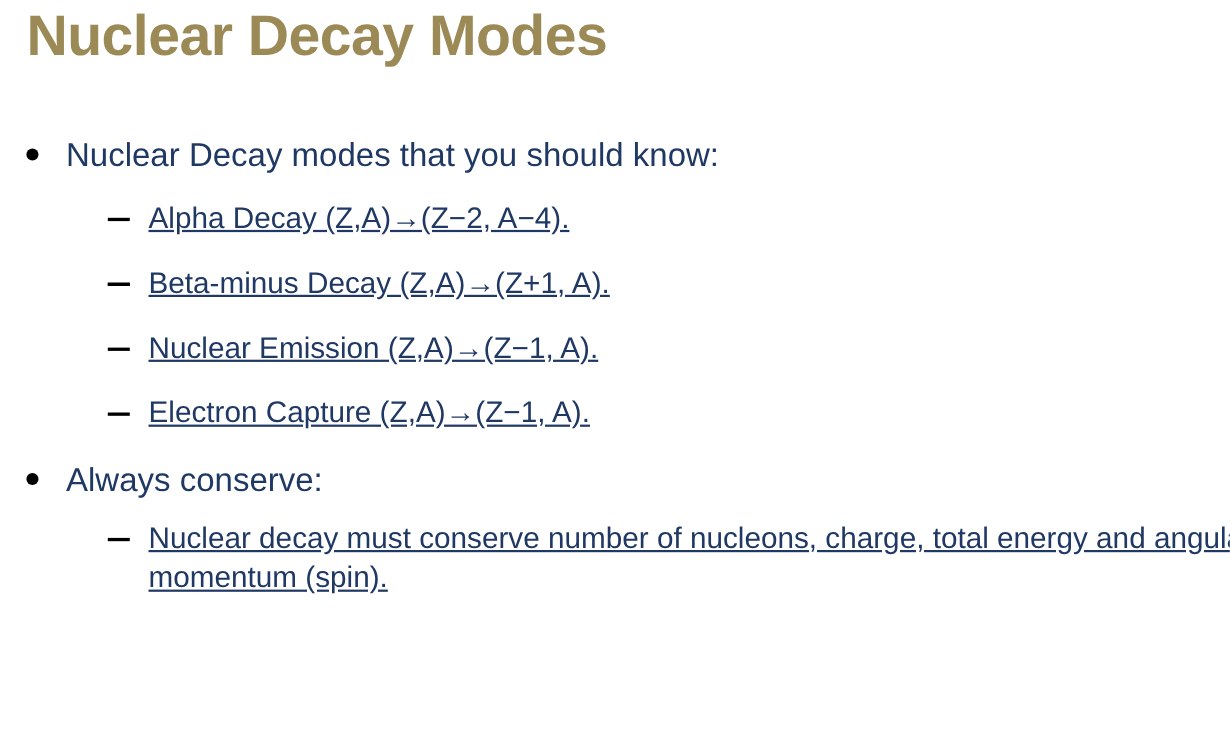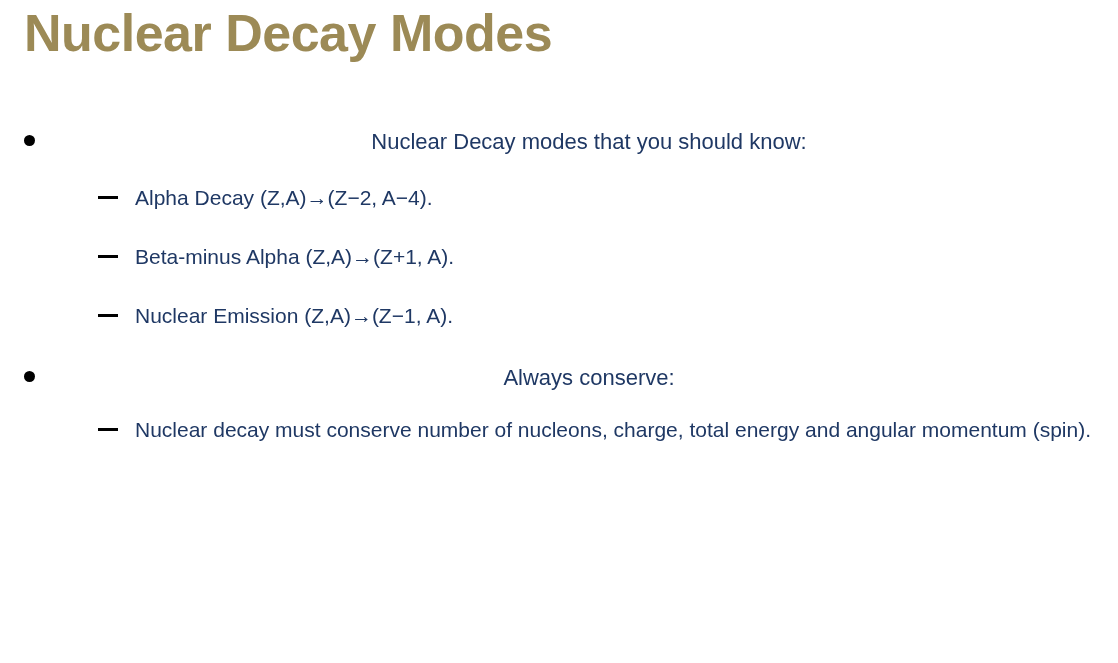--- a/index.html
+++ b/index.html
@@ -41,25 +41,24 @@
     position: absolute;
     left: 0;
     top: 122px;
     width: 1118px;
   }
 
   .lvl1 {
     position: relative;
     padding-left: 60px;
     margin: 0 0 10px 0;
-    font-size: 22px;
+    font-size: 30px;
     line-height: 40px;
     color: #1f3864;
     white-space: nowrap;
-    text-align: center;
   }
   .lvl1 .marker {
     position: absolute;
     left: 24px;
     top: 0;
     width: 18px;
     line-height: 40px;
     color: #000000;
     font-size: 22px;
     text-align: left;
@@ -70,23 +69,24 @@
     height: 11px;
     border-radius: 50%;
     background: #000000;
     vertical-align: 3px;
   }
 
   .lvl2 {
     position: relative;
     padding-left: 135px;
     margin: 0 0 23px 0;
-    font-size: 21px;
+    font-size: 27px;
     line-height: 36px;
     color: #1f3864;
+    text-decoration: underline;
   }
   .lvl2.nowrap { white-space: nowrap; }
   .lvl2.wrap   { white-space: normal; width: 1090px; }
   .lvl2 .marker {
     position: absolute;
     left: 98px;
     top: 0;
     line-height: 36px;
     color: #000000;
   }
@@ -122,28 +122,32 @@
         <span class="marker"><span class="dash"></span></span>
         <span>Alpha Decay (Z,A)→(Z−2, A−4).</span>
       </div>
 
       <div class="lvl2 nowrap">
         <span class="marker"><span class="dash"></span></span>
       </div>
 
       <div class="lvl2 nowrap">
         <span class="marker"><span class="dash"></span></span>
-        <span>Beta-minus Alpha (Z,A)→(Z+1, A).</span>
+        <span>Beta-minus Decay (Z,A)→(Z+1, A).</span>
       </div>
 
       <div class="lvl2 nowrap">
         <span class="marker"><span class="dash"></span></span>
         <span>Nuclear Emission (Z,A)→(Z−1, A).</span>
       </div>
 
+      <div class="lvl2 nowrap">
+        <span class="marker"><span class="dash"></span></span>
+        <span>Electron Capture (Z,A)→(Z−1, A).</span>
+      </div>
 
     </div>
 
     <div class="lvl1 second">
       <span class="marker"><span class="dot"></span></span>
       <span>Always conserve:</span>
     </div>
 
     <div>
       <div class="lvl2 wrap last">

